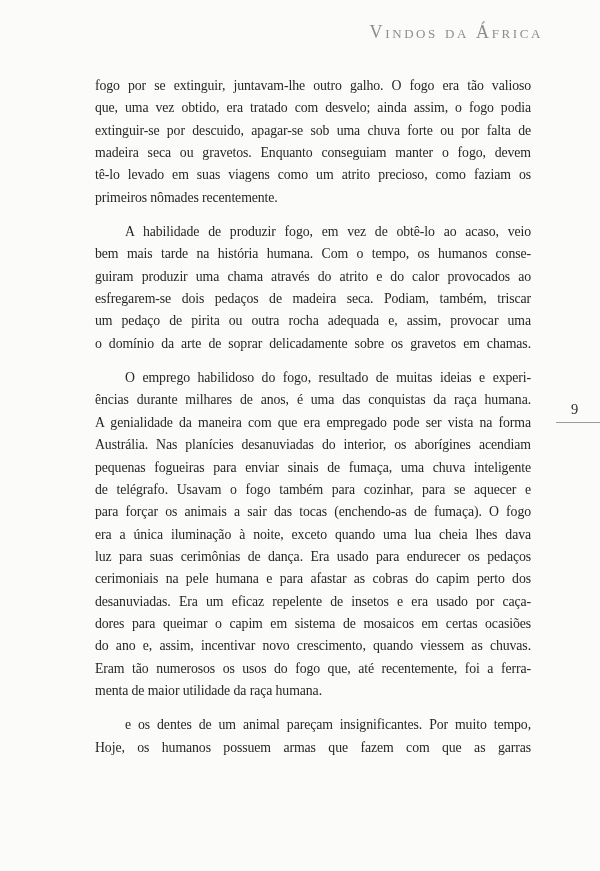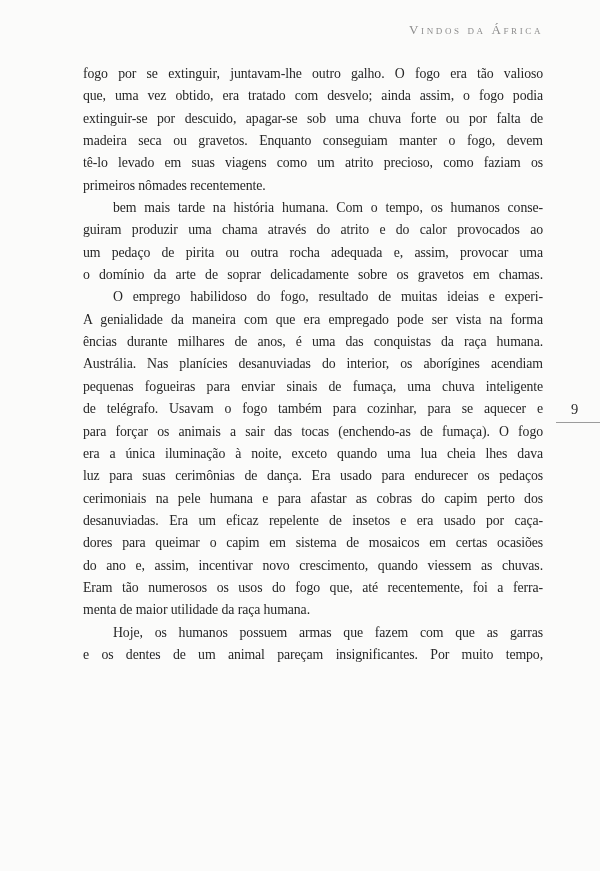--- a/index.html
+++ b/index.html
@@ -14,33 +14,33 @@
     background: var(--paper, #fbfbfa);
     font-family: "Liberation Serif", "DejaVu Serif", serif;
     color: var(--ink, #262626);
     overflow: hidden;
   }
   .running-head {
     position: absolute;
     top: 22px;
     right: 57px;
     font-variant: small-caps;
-    font-size: 13px;
+    font-size: 18px;
     letter-spacing: 2.6px;
     color: var(--header-gray, #8d8d8d);
     white-space: nowrap;
   }
   .text-block {
     position: absolute;
     left: 83px;
     top: 63px;
     width: 460px;
   }
   .paragraph {
-    margin: 0;
+    margin: 12px;
     padding: 0;
   }
   .line {
     height: 22.35px;
     line-height: 22.35px;
     font-size: 13.8px;
     letter-spacing: -0.1px;
     text-align: justify;
     text-align-last: justify;
     overflow: hidden;
@@ -79,44 +79,46 @@
   <div class="text-block">
       <div class="paragraph">
         <div class="line">fogo por se extinguir, juntavam-lhe outro galho. O fogo era tão valioso</div>
         <div class="line">que, uma vez obtido, era tratado com desvelo; ainda assim, o fogo podia</div>
         <div class="line">extinguir-se por descuido, apagar-se sob uma chuva forte ou por falta de</div>
         <div class="line">madeira seca ou gravetos. Enquanto conseguiam manter o fogo, devem</div>
         <div class="line">tê-lo levado em suas viagens como um atrito precioso, como faziam os</div>
         <div class="line left">primeiros nômades recentemente.</div>
       </div>
       <div class="paragraph indented">
+        <div class="line">A habilidade de produzir fogo, em vez de obtê-lo ao acaso, veio</div>
         <div class="line">bem mais tarde na história humana. Com o tempo, os humanos conse-</div>
         <div class="line">guiram produzir uma chama através do atrito e do calor provocados ao</div>
+        <div class="line">esfregarem-se dois pedaços de madeira seca. Podiam, também, triscar</div>
         <div class="line">um pedaço de pirita ou outra rocha adequada e, assim, provocar uma</div>
         <div class="line">o domínio da arte de soprar delicadamente sobre os gravetos em chamas.</div>
       </div>
       <div class="paragraph indented">
         <div class="line">O emprego habilidoso do fogo, resultado de muitas ideias e experi-</div>
+        <div class="line">ências durante milhares de anos, é uma das conquistas da raça humana.</div>
         <div class="line">A genialidade da maneira com que era empregado pode ser vista na forma</div>
-        <div class="line">ências durante milhares de anos, é uma das conquistas da raça humana.</div>
         <div class="line">Austrália. Nas planícies desanuviadas do interior, os aborígines acendiam</div>
         <div class="line">pequenas fogueiras para enviar sinais de fumaça, uma chuva inteligente</div>
         <div class="line">de telégrafo. Usavam o fogo também para cozinhar, para se aquecer e</div>
         <div class="line">para forçar os animais a sair das tocas (enchendo-as de fumaça). O fogo</div>
         <div class="line">era a única iluminação à noite, exceto quando uma lua cheia lhes dava</div>
         <div class="line">luz para suas cerimônias de dança. Era usado para endurecer os pedaços</div>
         <div class="line">cerimoniais na pele humana e para afastar as cobras do capim perto dos</div>
         <div class="line">desanuviadas. Era um eficaz repelente de insetos e era usado por caça-</div>
         <div class="line">dores para queimar o capim em sistema de mosaicos em certas ocasiões</div>
         <div class="line">do ano e, assim, incentivar novo crescimento, quando viessem as chuvas.</div>
         <div class="line">Eram tão numerosos os usos do fogo que, até recentemente, foi a ferra-</div>
         <div class="line left">menta de maior utilidade da raça humana.</div>
       </div>
       <div class="paragraph indented">
+        <div class="line">e os dentes de um animal pareçam insignificantes. Por muito tempo,</div>
         <div class="line">Hoje, os humanos possuem armas que fazem com que as garras</div>
-        <div class="line">e os dentes de um animal pareçam insignificantes. Por muito tempo,</div>
       </div>
     </div>
 
   <div class="folio">
     <span class="num">9</span>
   </div>
 </div>
 
 </body></html>

